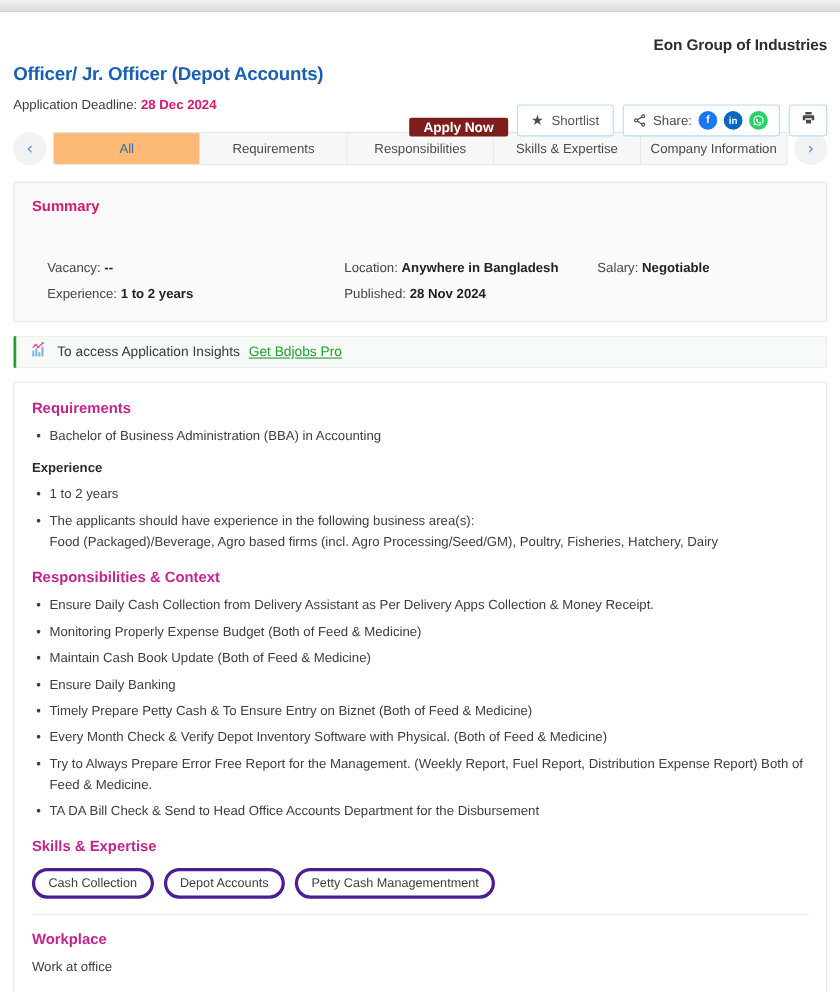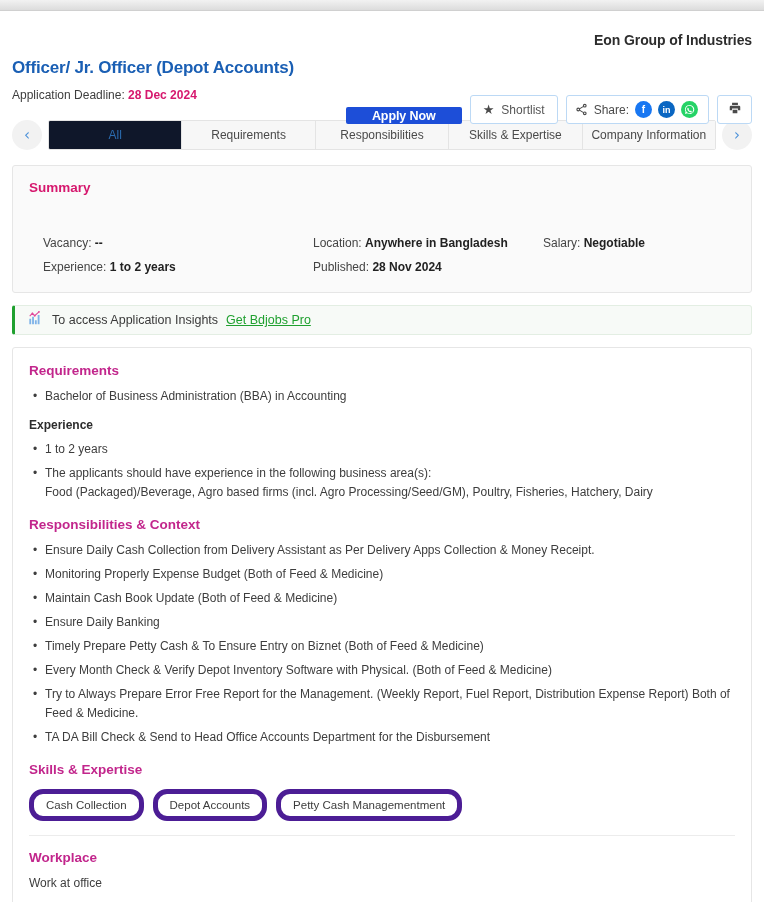--- a/index.html
+++ b/index.html
@@ -56,27 +56,27 @@
   .actions {
     position: absolute;
     right: 12px;
     top: 84px;
     display: flex;
     align-items: stretch;
     gap: 8px;
     height: 29px;
   }
   .btn-apply {
-    background: #1d4ed8;
+    background: #7f1d1d;
     color: #ffffff;
     font-size: 12.5px;
     font-weight: bold;
     border: none;
     border-radius: 2px;
-    padding: 0 26px;
+    padding: 0 13px;
     display: flex;
     align-items: center;
     cursor: pointer;
     letter-spacing: -0.1px;
     margin-top: 12px;
   }
   .btn-outline {
     background: #ffffff;
     border: 1px solid #bcd9f5;
     border-radius: 3px;
@@ -145,21 +145,21 @@
     display: flex; align-items: center; justify-content: center;
     font-size: 12px;
     color: #4a4a4a;
     background: #f7f7f7;
     border-right: 1px solid #e4e4e4;
     cursor: pointer;
     white-space: nowrap;
     padding: 0 6px;
   }
   .tab:last-child { border-right: none; }
-  .tab.active { background: #0f172a; color: #2b6cb0; }
+  .tab.active { background: #fdba74; color: #2b6cb0; }
 
   
   .card {
     margin: 15px 12px 0 12px;
     background: #fafafa;
     border: 1px solid #e6e6e6;
     border-radius: 3px;
     padding: 14px 16px 16px 16px;
   }
   .summary-title {
@@ -248,21 +248,21 @@
 
   .chips {
     display: flex;
     gap: 9px;
     margin-top: 10px;
     flex-wrap: wrap;
     padding-bottom: 14px;
     border-bottom: 1px solid #ececec;
   }
   .chip {
-    border: 5px solid #4c1d95;
+    border: 3px solid #4c1d95;
     border-radius: 14px;
     padding: 5px 12px;
     font-size: 11.5px;
     color: #3d3d3d;
     background: #fff;
     cursor: pointer;
     white-space: nowrap;
   }
   .plain-text {
     font-size: 12px;

